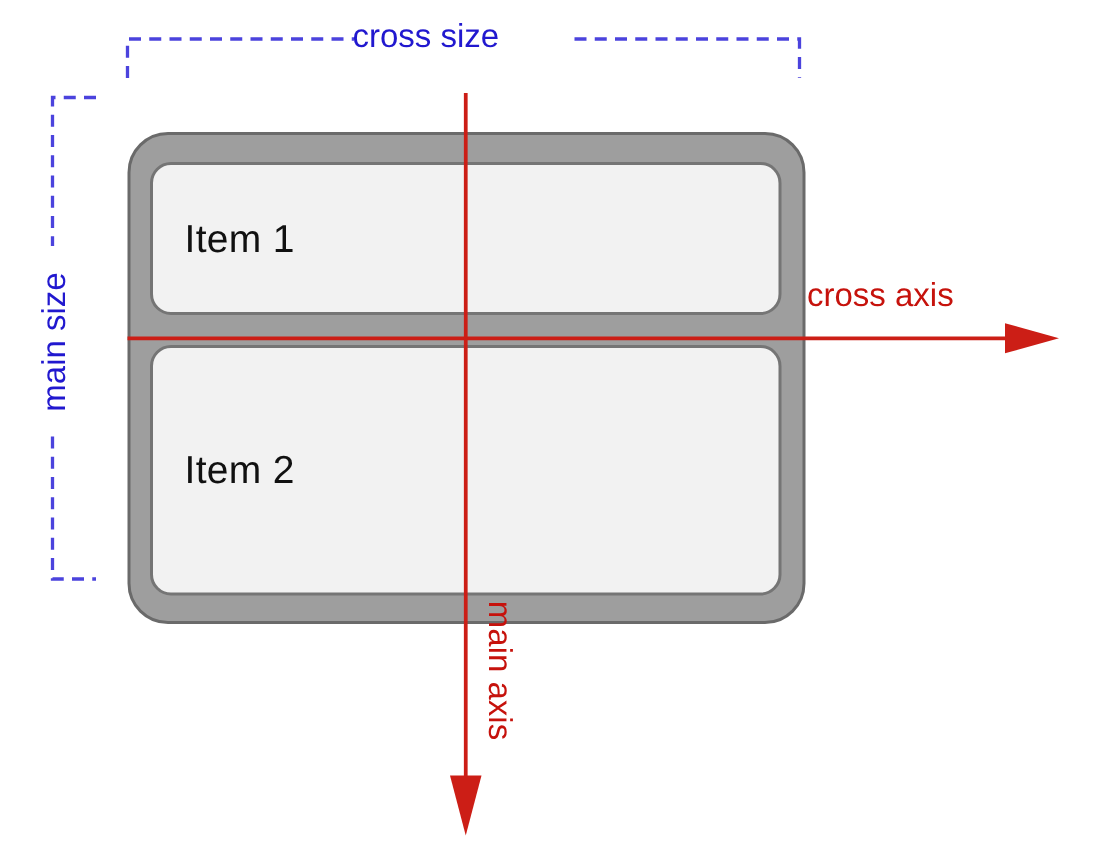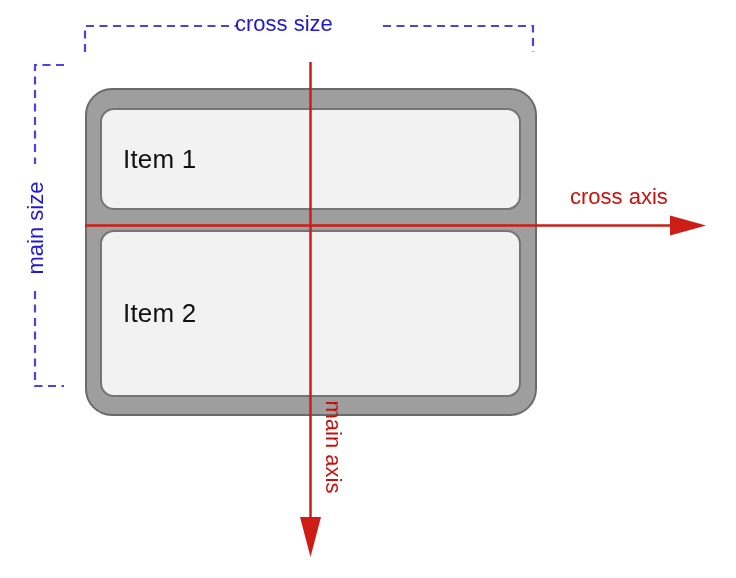--- a/index.html
+++ b/index.html
@@ -27,21 +27,21 @@
   .item1{top:18px;height:102px;}
   .item2{top:140px;height:167px;}
 
   .overlay{position:absolute;left:0;top:0;width:736px;height:578px;pointer-events:none;}
 
   .lbl{position:absolute;white-space:nowrap;font-size:22px;}
   .blue{color:var(--size-blue);}
   .red{color:var(--red-text);}
   .lbl-cross-size{left:235px;top:10px;width:150px;height:28px;line-height:28px;}
   .lbl-main-size{left:-39px;top:214px;width:150px;height:28px;line-height:28px;text-align:center;transform:rotate(-90deg);}
-  .lbl-cross-axis{left:570px;top:184px;width:140px;height:26px;line-height:26px;text-align:left;}
+  .lbl-cross-axis{left:538px;top:184px;width:140px;height:26px;line-height:26px;text-align:left;}
   .lbl-main-axis{left:258px;top:433px;width:150px;height:28px;line-height:28px;text-align:center;transform:rotate(90deg);}
 </style>
 </head>
 <body>
 
 <div class="stage">
 
   <div class="flex-container">
     <div class="flex-item item1">
       <span>Item 1</span>

